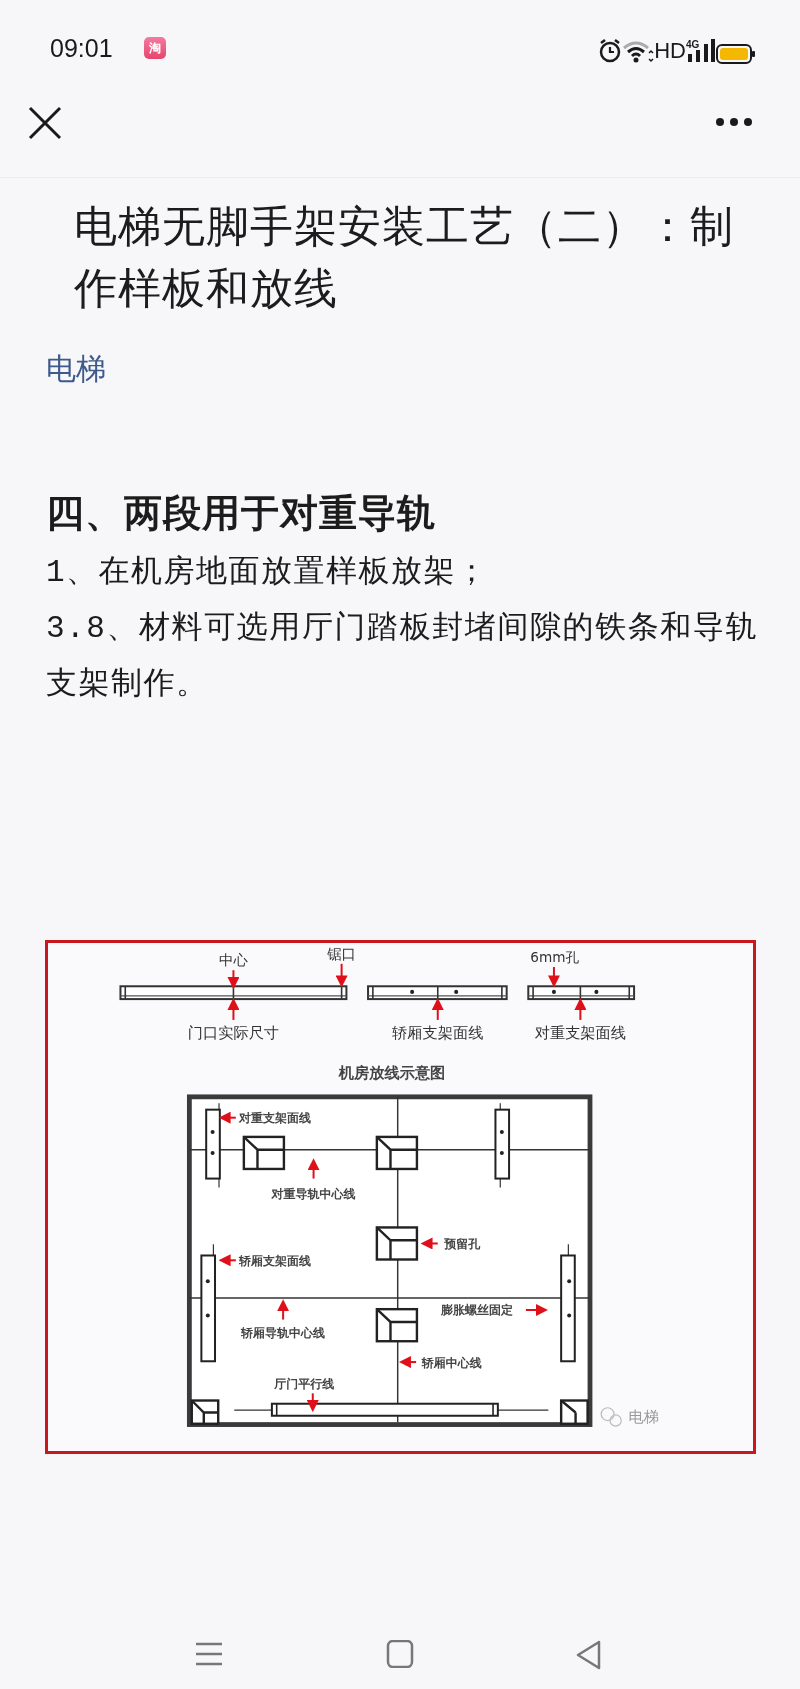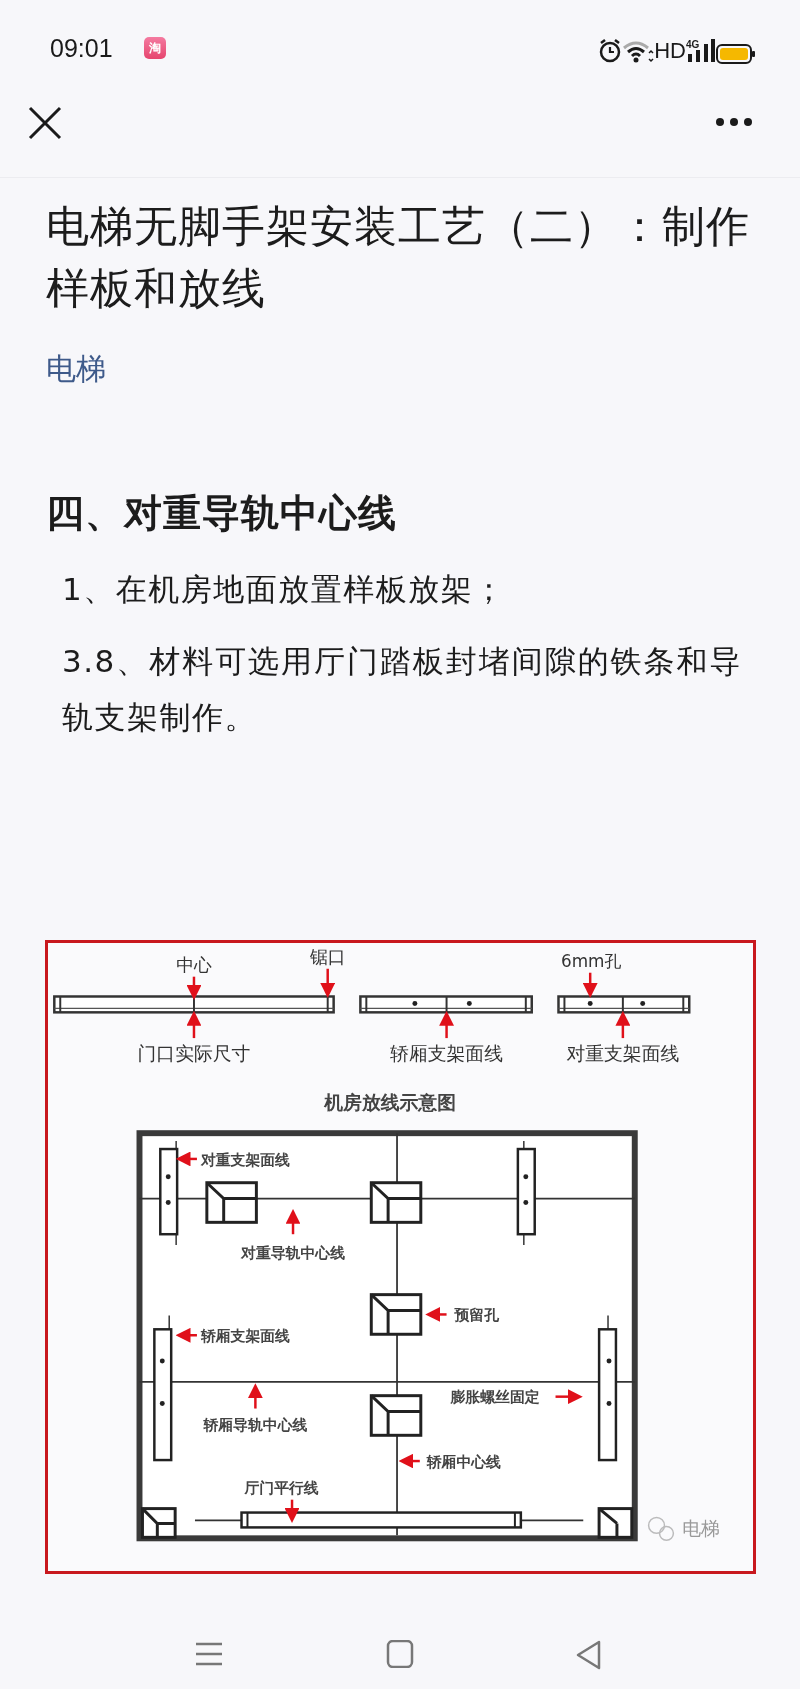--- a/index.html
+++ b/index.html
@@ -30,37 +30,37 @@
   .battery::after { content: ""; position: absolute; right: -5px; top: 5px; width: 3px; height: 6px; background: #1a1a1a; border-radius: 1px; }
   .battery .fill { width: 100%; height: 100%; background: #f5b800; border-radius: 3px; }
 
   .nav-bar { position: absolute; left: 0; top: 90px; width: 800px; height: 88px; border-bottom: 1px solid #ececf0; }
   .close-btn { position: absolute; left: 26px; top: 14px; width: 38px; height: 38px; cursor: pointer; }
   .more-btn { position: absolute; right: 40px; top: 22px; width: 44px; height: 20px; cursor: pointer; display:flex; gap: 6px; align-items:center; }
   .more-btn span { width: 8px; height: 8px; background: #1a1a1a; border-radius: 50%; display: block; }
 
   .article { position: absolute; left: 46px; top: 195px; width: 712px; }
   .title {
-    font-size: 43px; line-height: 62px; color: #1c1c1c; font-weight: normal; letter-spacing: 1px;
+    font-size: 43px; line-height: 62px; color: #1c1c1c; font-weight: normal; letter-spacing: 1px; margin-left: 28px;
   }
   .meta { margin-top: 30px; font-size: 30px; display: flex; gap: 24px; align-items: center; }
   .meta .author { color: #3e5a8a; }
   .meta .date { color: #999; font-family: "Liberation Sans", sans-serif; }
 
   .section-heading {
     position: absolute; left: 46px; top: 488px; font-size: 38px; font-weight: bold; color: #1c1c1c; letter-spacing: 1px;
   }
   .body-text {
     position: absolute; left: 46px; top: 545px; width: 712px; font-size: 31px; line-height: 56px; color: #1c1c1c;
     letter-spacing: 1.5px;
   }
-  .body-text p { margin: 16px; text-align: justify; }
+  .body-text p { margin: 0; text-align: justify; font-family: Liberation Mono, monospace; }
 
   .figure {
-    position: absolute; left: 45px; top: 940px; width: 711px; height: 634px;
+    position: absolute; left: 45px; top: 940px; width: 711px; height: 514px;
     border: 3px solid #c8181e; background: #fafafc;
   }
   .figure svg { width: 100%; height: 100%; display: block; }
 
   .android-nav { position: absolute; left: 0; top: 1600px; width: 800px; height: 89px; }
   .nav-icon { position: absolute; top: 40px; cursor: pointer; }
 </style>
 </head>
 <body>
 
@@ -107,21 +107,21 @@
   </div>
 </div>
 
 <div class="article">
   <h1 class="title">电梯无脚手架安装工艺（二）：制作样板和放线</h1>
   <div class="meta">
     <span class="author">电梯</span>
   </div>
 </div>
 
-<div class="section-heading">四、对重导轨中心线</div>
+<div class="section-heading">四、两段用于对重导轨</div>
 <div class="body-text">
   <p>1、在机房地面放置样板放架；</p>
   <p>3.8、材料可选用厅门踏板封堵间隙的铁条和导轨支架制作。</p>
 </div>
 
 <div class="figure">
   <svg viewBox="0 0 711 634" font-family="DejaVu Sans, sans-serif">
     <defs>
       <marker id="ah" markerWidth="6" markerHeight="6" refX="3" refY="3" orient="auto">
         <path d="M0 0 L6 3 L0 6 Z" fill="#e0101a"></path>

